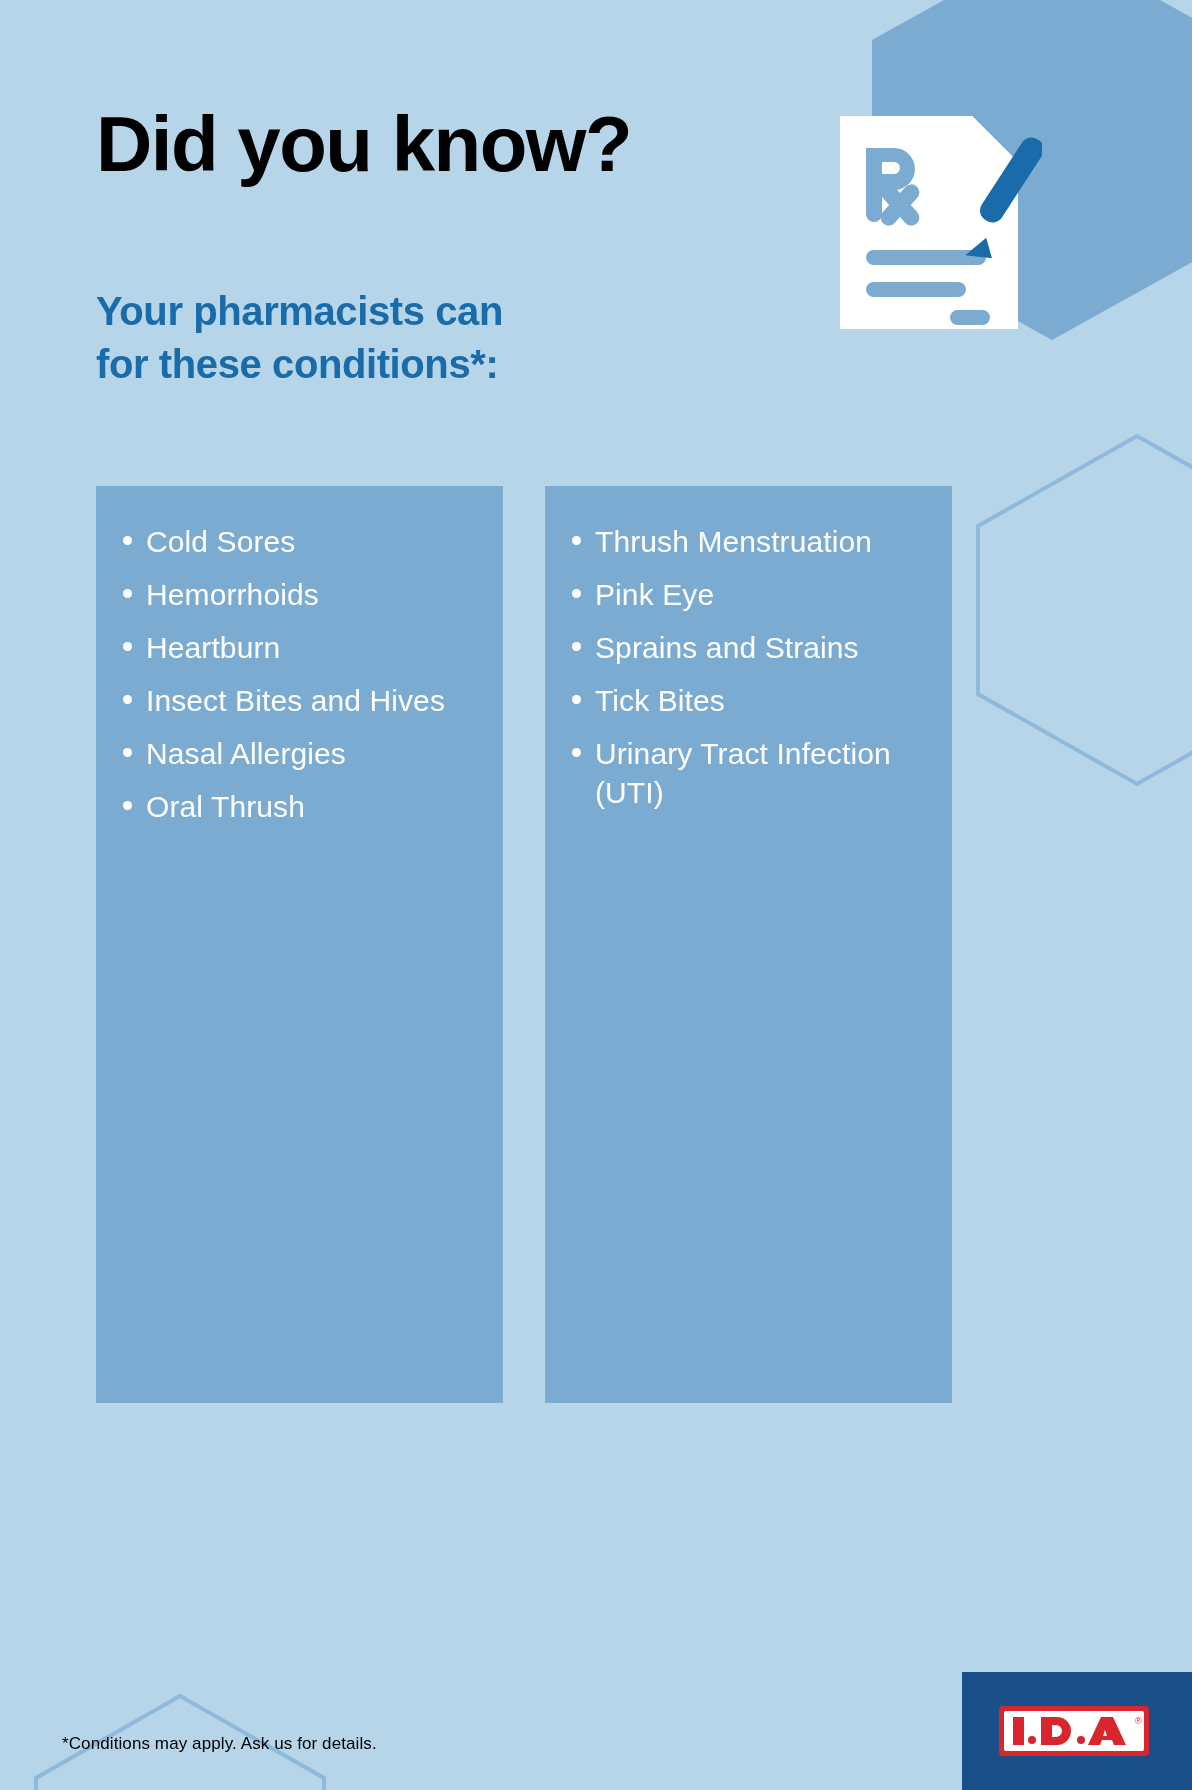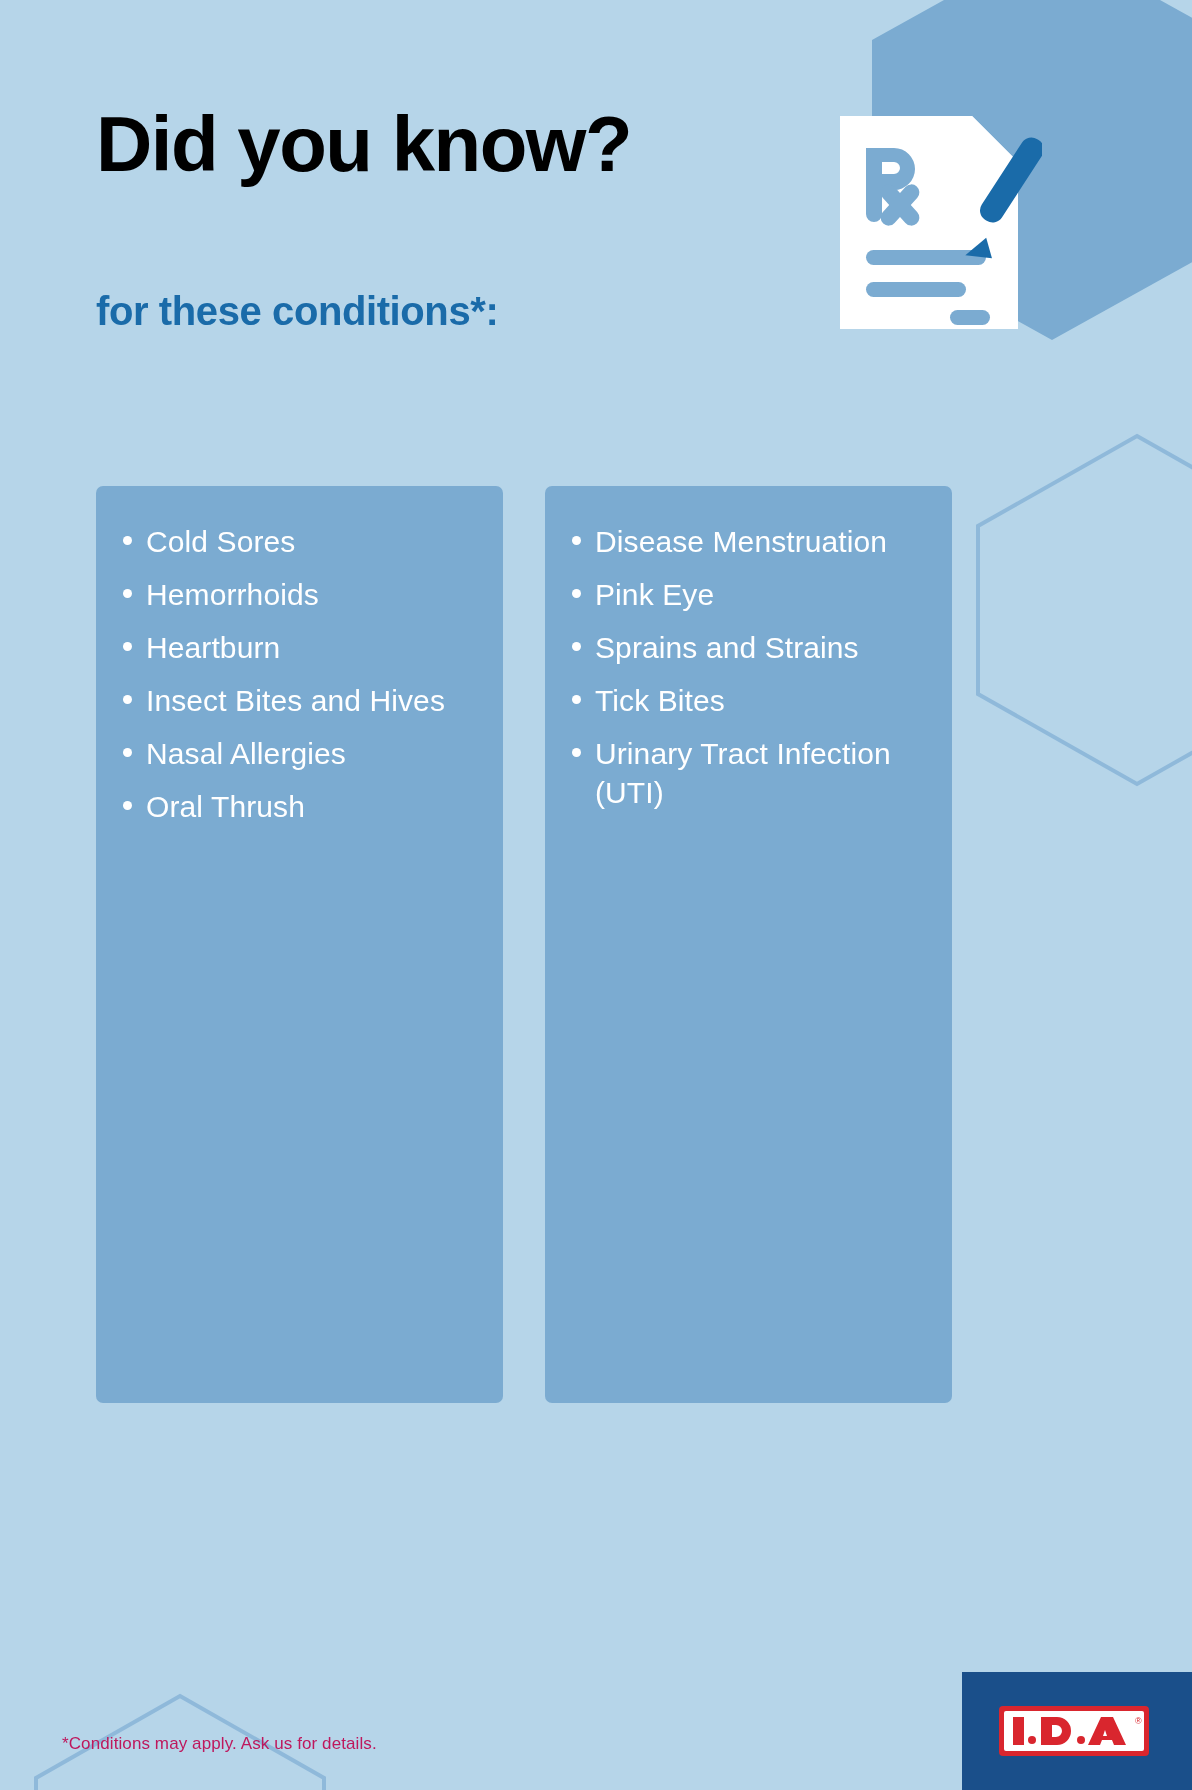--- a/index.html
+++ b/index.html
@@ -31,21 +31,20 @@
     font-size:40px;font-weight:700;color:#1a6ba9;
     line-height:1.33;letter-spacing:-0.4px;
   }
 
   
   .panels{position:absolute;left:96px;top:486px;right:0;}
   .panel{
     position:absolute;top:0;
     background:#7babd1;
     height:917px;
-    border-radius:7px;
   }
   .panel-left{left:0;width:407px;}
   .panel-right{left:449px;width:407px;}
   ul.cond-list{
     list-style:none;margin:0;padding:36px 14px 0 22px;
   }
   ul.cond-list li{
     position:relative;
     color:#ffffff;
     font-size:30px;
@@ -57,21 +56,21 @@
   ul.cond-list li::before{
     content:"";
     position:absolute;left:5px;top:14px;
     width:9px;height:9px;border-radius:50%;
     background:#ffffff;
   }
 
   
   .disclaimer{
     position:absolute;left:62px;bottom:36px;
-    font-size:17px;color:#be185d;letter-spacing:0.1px;
+    font-size:17px;color:#000000;letter-spacing:0.1px;
   }
   .logo-block{
     position:absolute;right:0;bottom:0;
     width:230px;height:118px;
     background:#1a4f8a;
     display:flex;align-items:center;justify-content:center;
   }
   .logo-svg{width:160px;height:62px;}
 </style>
 </head>
@@ -102,39 +101,40 @@
     </g>
     <g>
       <rect x="168" y="22" width="24" height="96" rx="11" fill="#1a6ba9" transform="rotate(33 180 70)"></rect>
       <path d="M147 128 l-8 26 l24 -12 Z" fill="#1a6ba9" transform="rotate(33 151 140)"></path>
     </g>
   </svg>
 
   <div class="title">Did you know?</div>
 
   <div class="subtitle">
+    <div>Your pharmacists can</div>
     <div>for these conditions*:</div>
   </div>
 
   <div class="panels">
 
     <div class="panel panel-left">
       <ul class="cond-list">
         <li>Cold Sores</li>
         <li>Hemorrhoids</li>
         <li>Heartburn</li>
         <li>Insect Bites and Hives</li>
         <li>Nasal Allergies</li>
         <li>Oral Thrush</li>
       </ul>
     </div>
 
     <div class="panel panel-right">
       <ul class="cond-list">
-        <li>Disease Menstruation</li>
+        <li>Thrush Menstruation</li>
         <li>Pink Eye</li>
         <li>Sprains and Strains</li>
         <li>Tick Bites</li>
         <li>Urinary Tract Infection (UTI)</li>
       </ul>
     </div>
 
   </div>
 
   <div class="disclaimer">*Conditions may apply. Ask us for details.</div>

